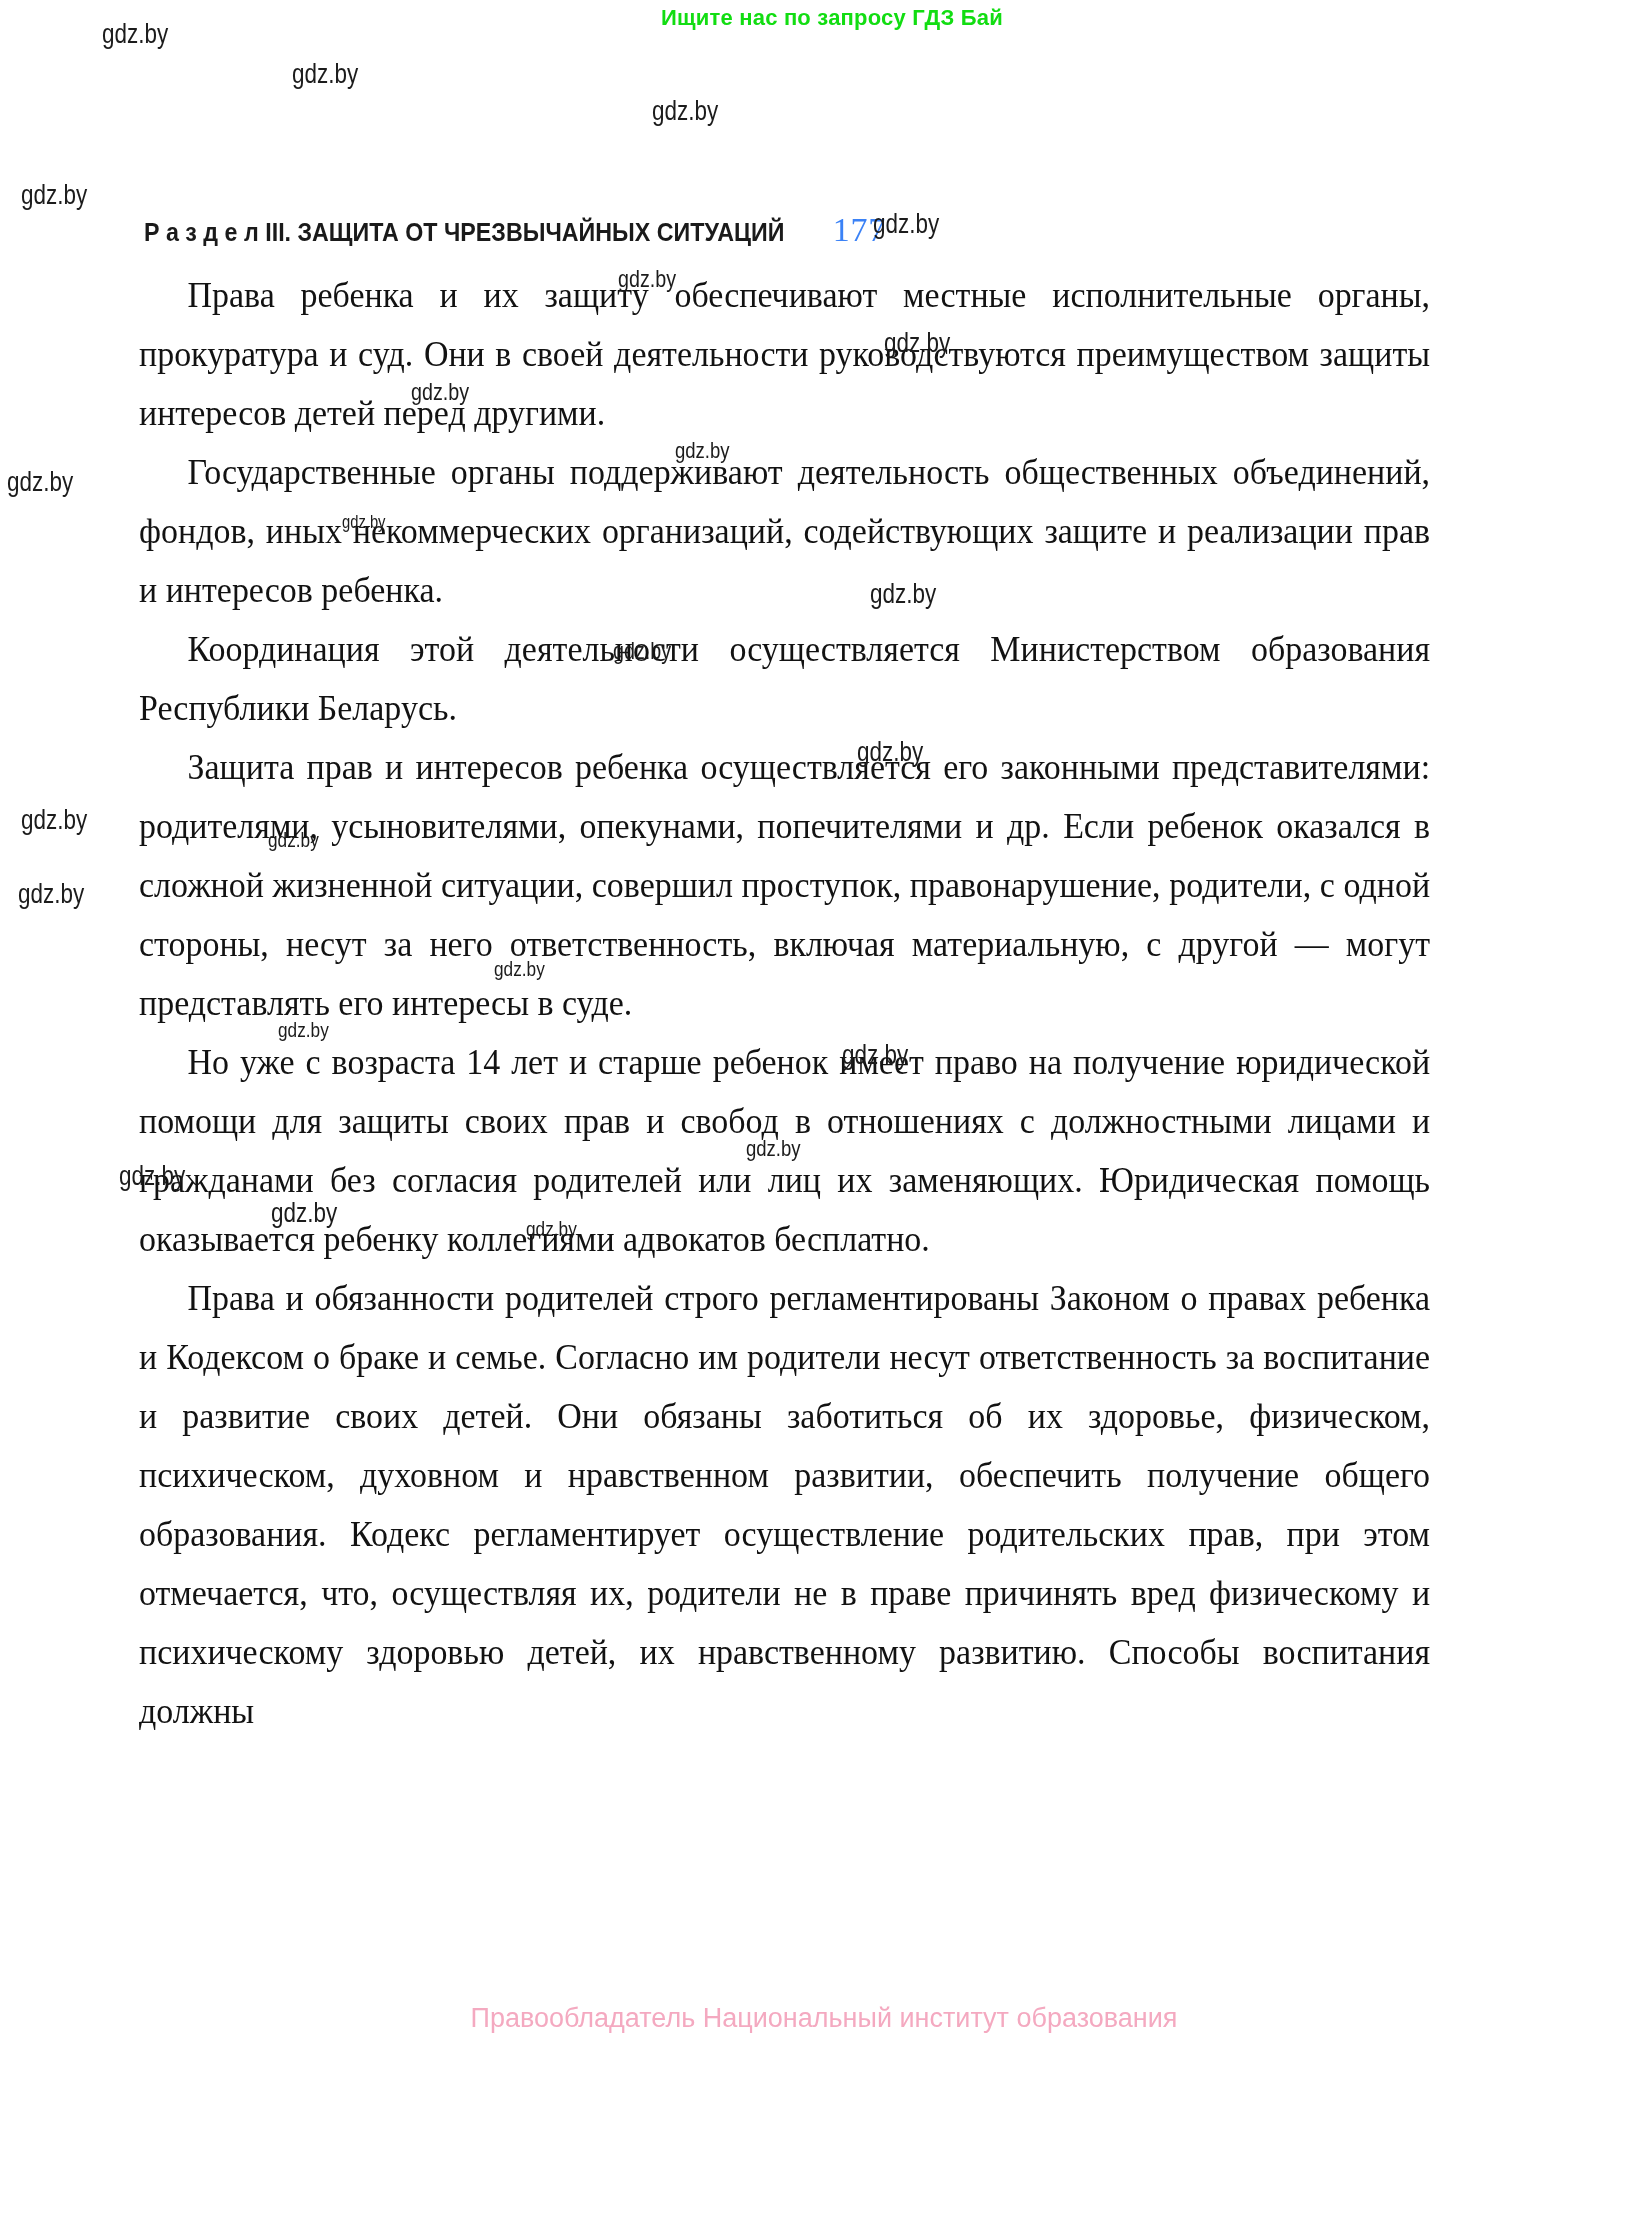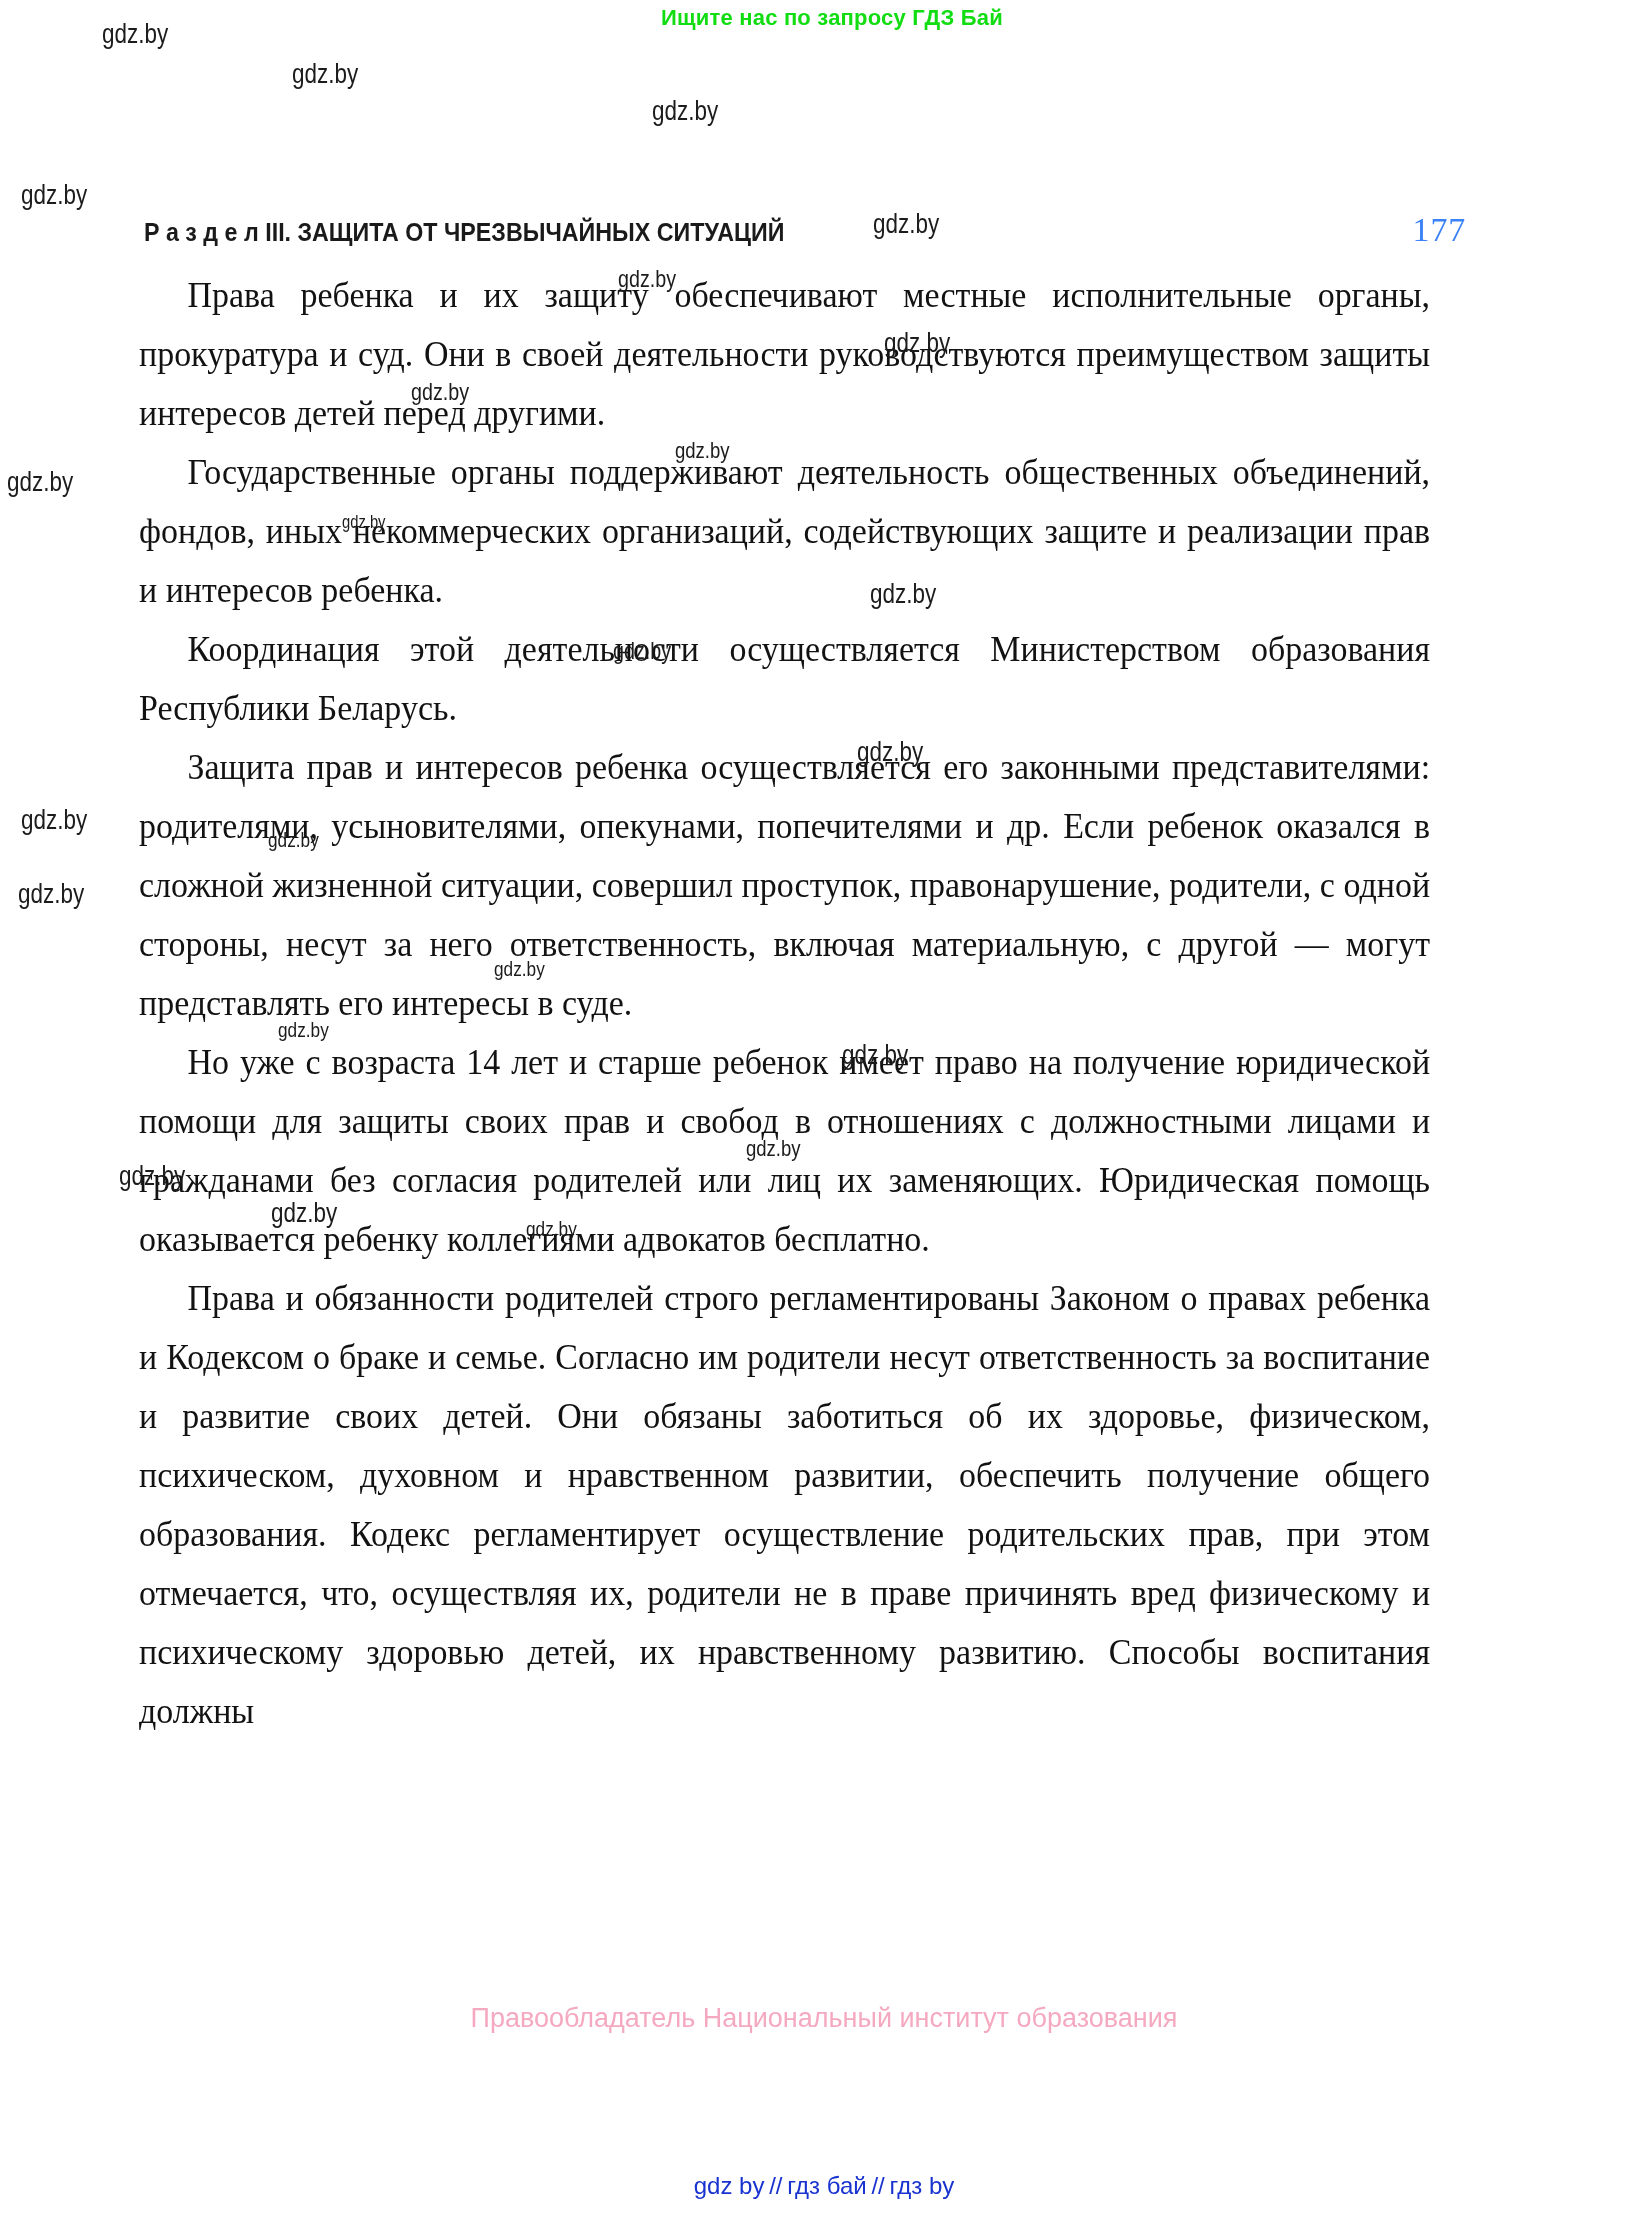--- a/index.html
+++ b/index.html
@@ -34,21 +34,20 @@
   }
 
   
   #running-head {
     position: absolute;
     left: 144px;
     top: 211px;
     width: 1322px;
     display: flex;
     align-items: baseline;
-    justify-content: space-between;
   }
   #section-title {
     font-family: "Liberation Sans", sans-serif;
     font-weight: bold;
     font-size: 25px;
     color: #1a1a1a;
     white-space: nowrap;
     transform: scaleX(0.93);
     transform-origin: left center;
   }
@@ -137,21 +136,20 @@
       <p>Права ребенка и их защиту обеспечивают местные исполнительные органы, прокуратура и суд. Они в своей деятельности руководствуются преимуществом защиты интересов детей перед другими.</p>
       <p>Государственные органы поддерживают деятельность общественных объединений, фондов, иных некоммерческих организаций, содействующих защите и реализации прав и интересов ребенка.</p>
       <p>Координация этой деятельности осуществляется Министерством образования Республики Беларусь.</p>
       <p>Защита прав и интересов ребенка осуществляется его законными представителями: родителями, усыновителями, опекунами, попечителями и др. Если ребенок оказался в сложной жизненной ситуации, совершил проступок, правонарушение, родители, с одной стороны, несут за него ответственность, включая материальную, с другой — могут представлять его интересы в суде.</p>
       <p>Но уже с возраста 14 лет и старше ребенок имеет право на получение юридической помощи для защиты своих прав и свобод в отношениях с должностными лицами и гражданами без согласия родителей или лиц их заменяющих. Юридическая помощь оказывается ребенку коллегиями адвокатов бесплатно.</p>
       <p class="last-justified">Права и обязанности родителей строго регламентированы Законом о правах ребенка и Кодексом о браке и семье. Согласно им родители несут ответственность за воспитание и развитие своих детей. Они обязаны заботиться об их здоровье, физическом, психическом, духовном и нравственном развитии, обеспечить получение общего образования. Кодекс регламентирует осуществление родительских прав, при этом отмечается, что, осуществляя их, родители не в праве причинять вред физическому и психическому здоровью детей, их нравственному развитию. Способы воспитания должны</p>
     </div>
 
   <div id="copyright-line" style="color: rgb(244, 169, 192);">Правообладатель Национальный институт образования</div>
 
-  <div id="footer-links" style="color: rgb(24, 51, 207);"><span>gdz by</span><span class="sep">//</span><span>гдз бай</span><span class="sep">//</span><span>гдз by</span></div>
 
   <div id="watermark-layer">
       <div class="watermark" style="left: 102px; top: 18px; font-size: 27.4px;">gdz.by</div>
       <div class="watermark" style="left: 292px; top: 58px; font-size: 27.4px;">gdz.by</div>
       <div class="watermark" style="left: 652px; top: 95px; font-size: 27.4px;">gdz.by</div>
       <div class="watermark" style="left: 873px; top: 208px; font-size: 27.4px;">gdz.by</div>
       <div class="watermark" style="left: 21px; top: 179px; font-size: 27.4px;">gdz.by</div>
       <div class="watermark" style="left: 618px; top: 265px; font-size: 24px;">gdz.by</div>
       <div class="watermark" style="left: 884px; top: 327px; font-size: 27.4px;">gdz.by</div>
       <div class="watermark" style="left: 411px; top: 378px; font-size: 24px;">gdz.by</div>

